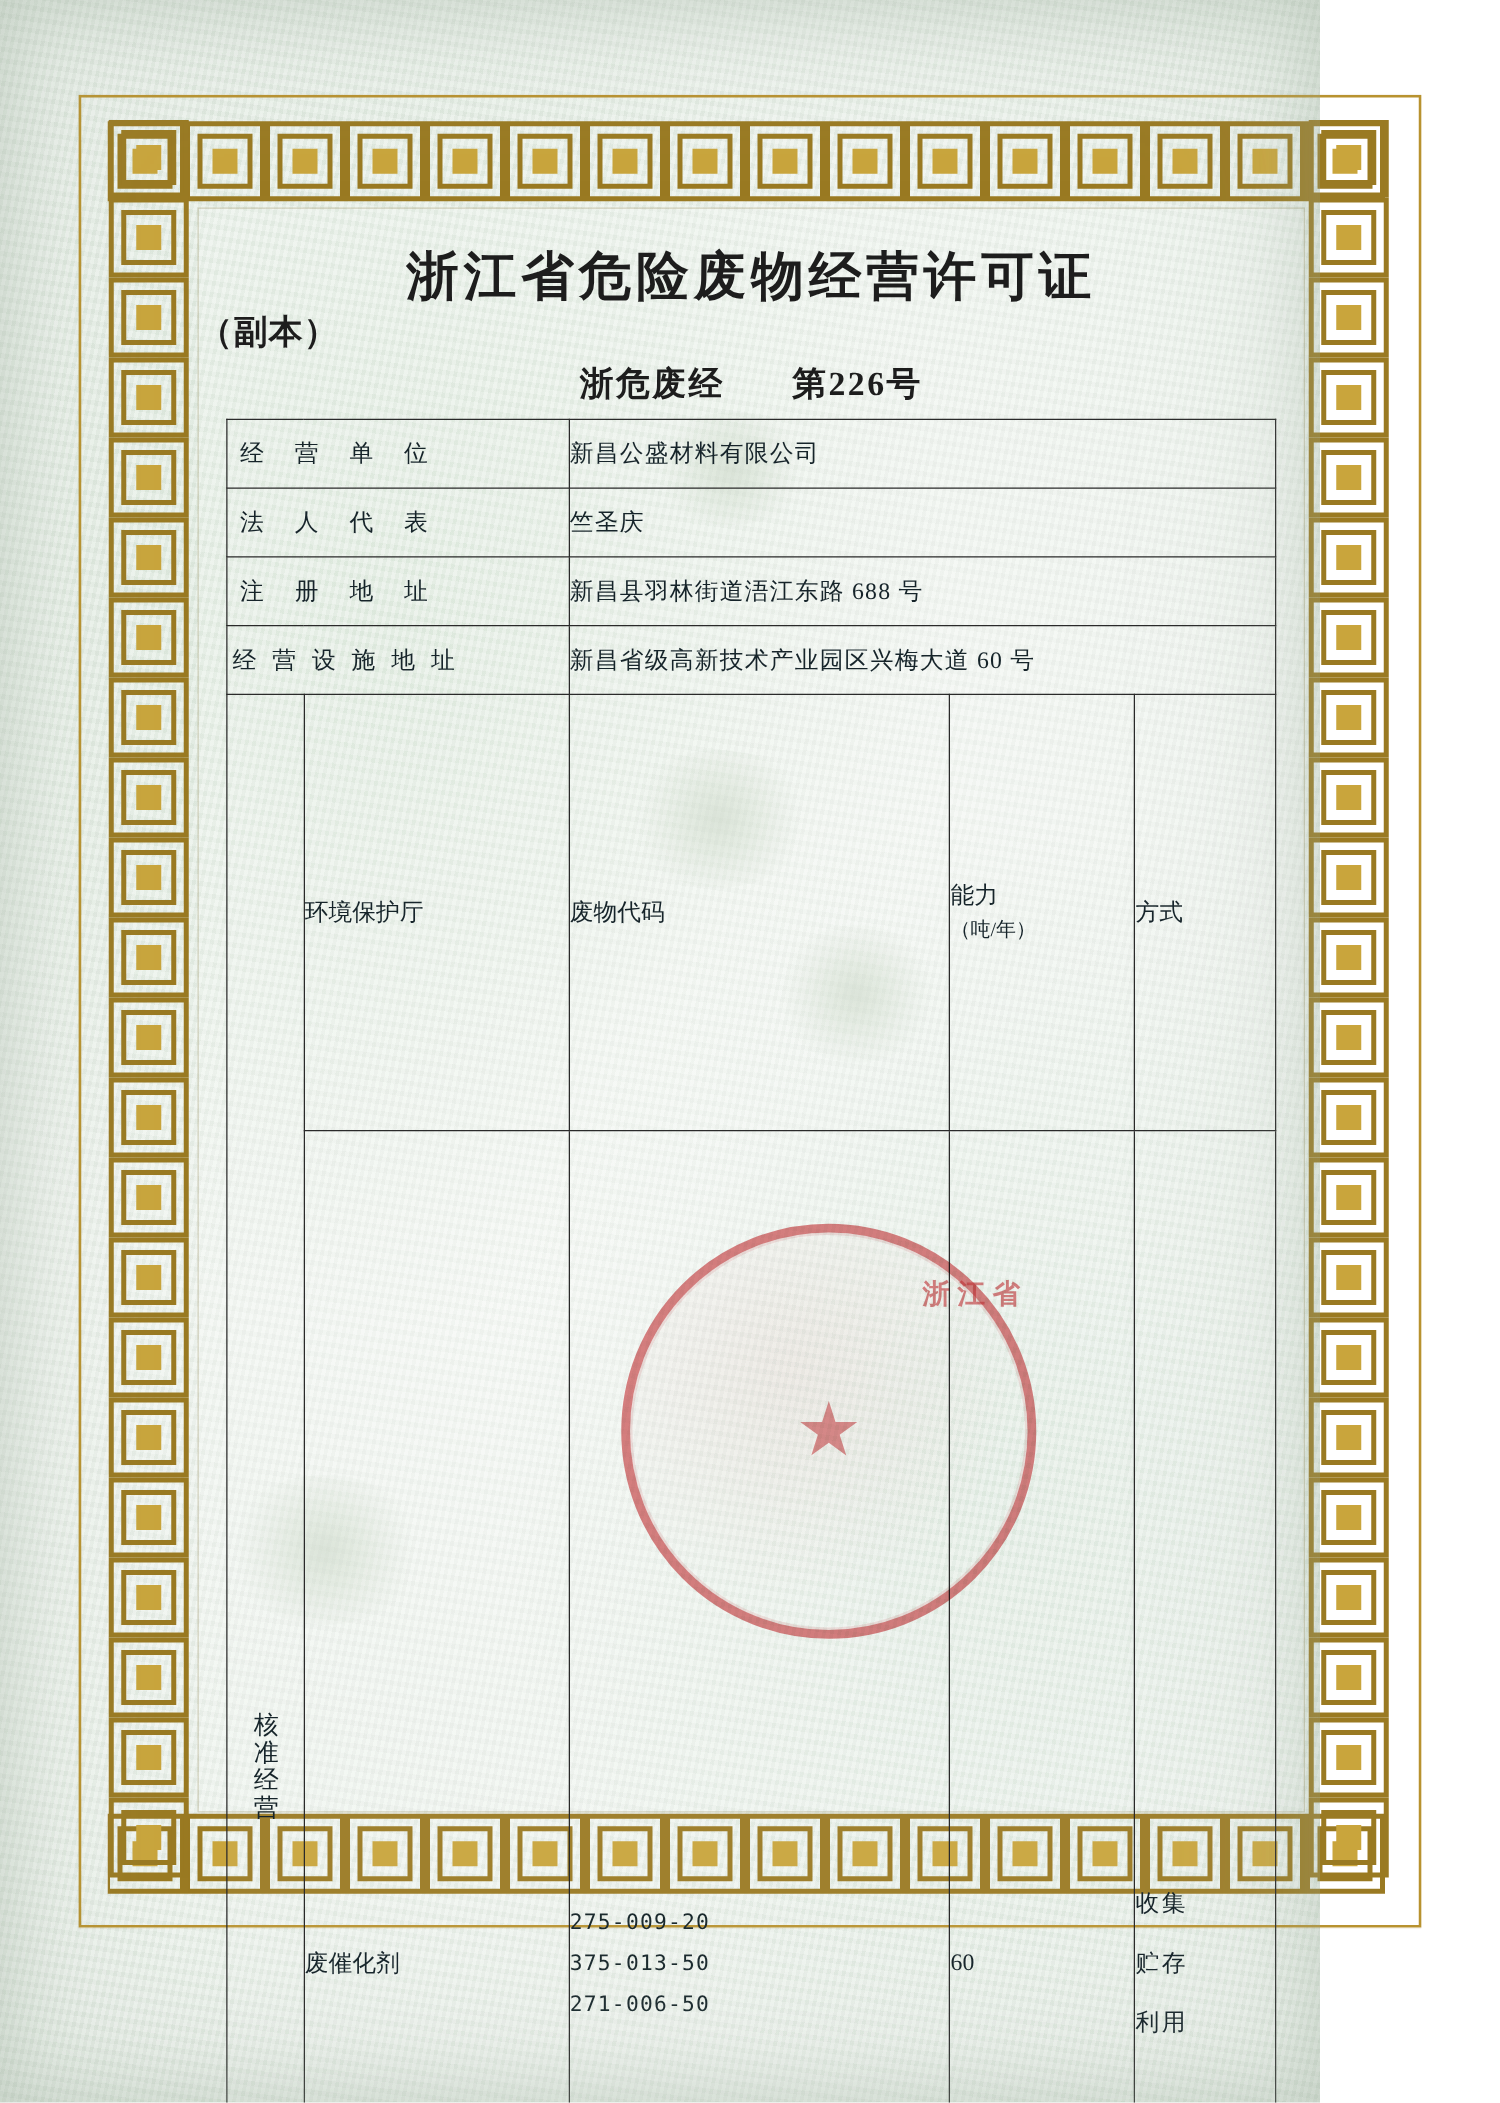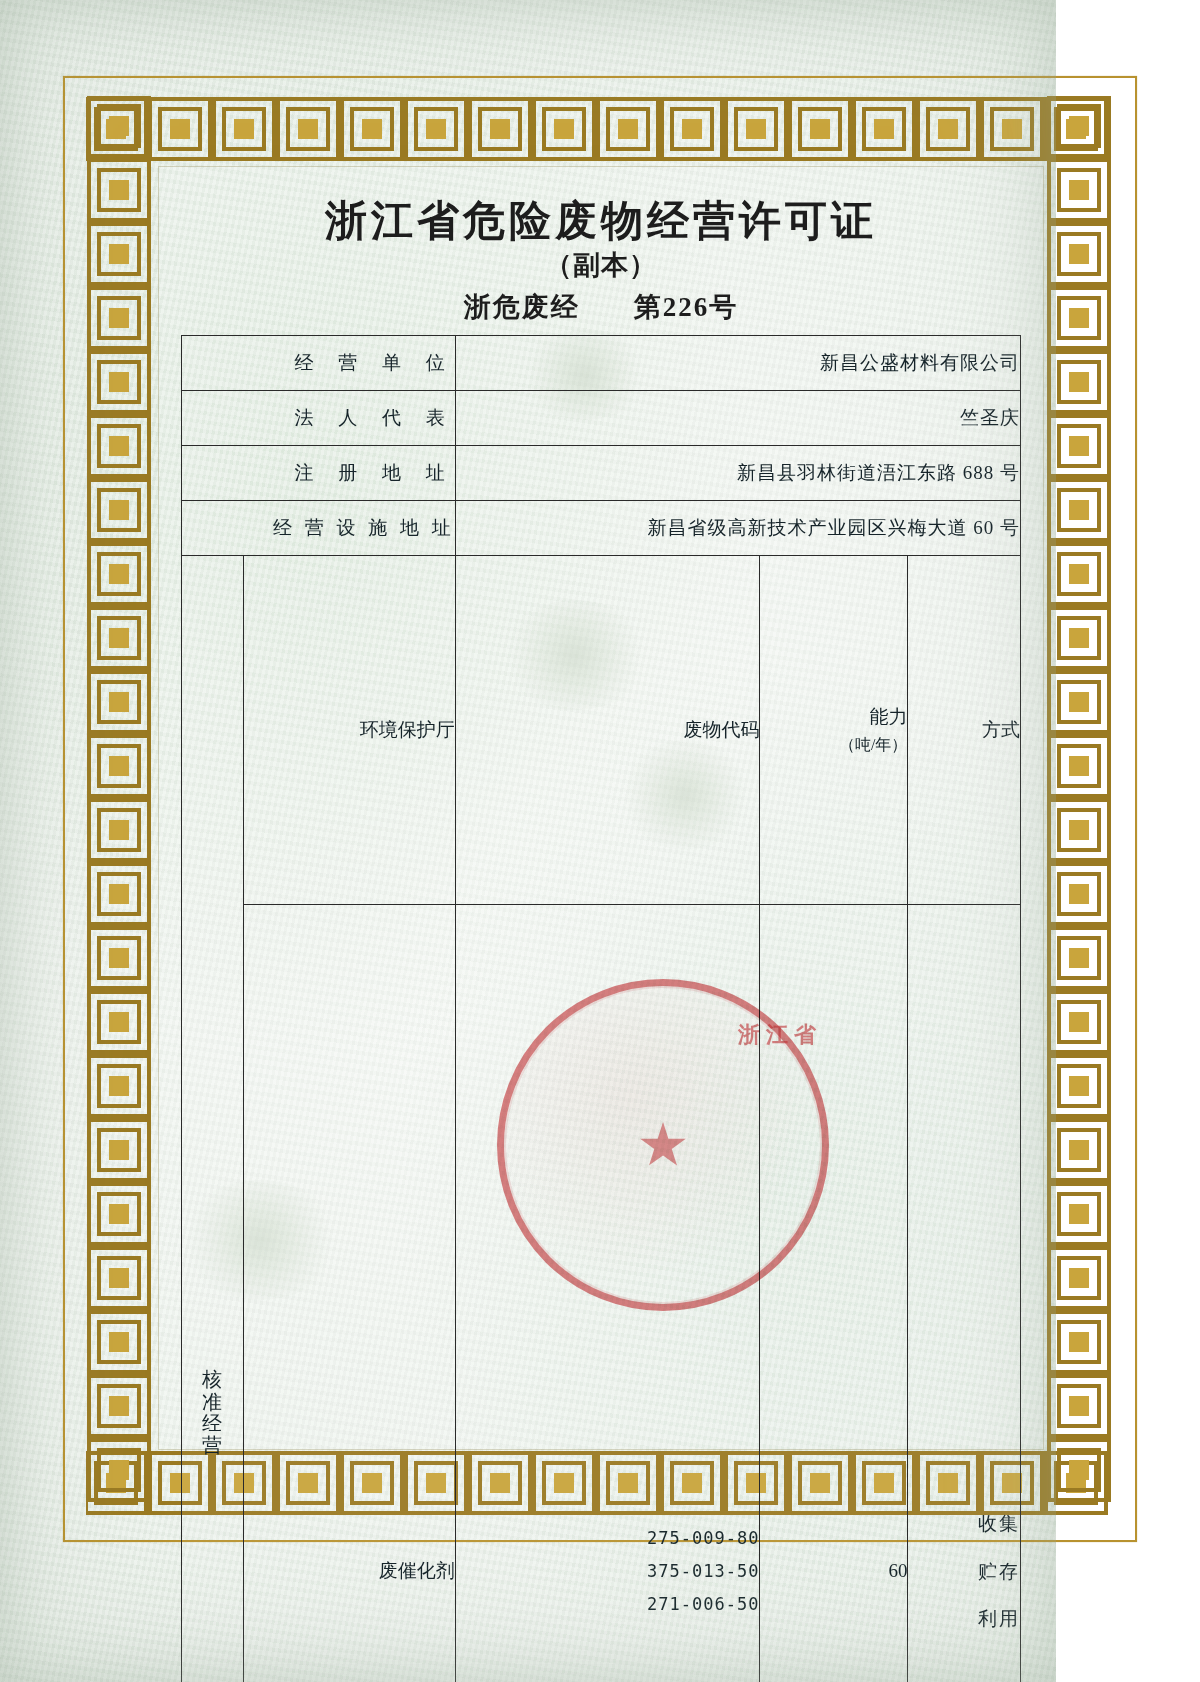--- a/index.html
+++ b/index.html
@@ -102,21 +102,21 @@
     font-weight: 700;
     font-size: 42px;
     letter-spacing: 4px;
     color: #1d1d1d;
   }
   .doc-subtitle {
     position: absolute;
     left: 0;
     right: 0;
     top: 80px;
-    text-align: center;
+    text-align: left;
     font-size: 27px;
     letter-spacing: 1px;
     color: #1d1d1d;
     font-weight: 600;
   }
   .doc-number-row {
     position: absolute;
     left: 0;
     right: 0;
     top: 122px;
@@ -139,21 +139,21 @@
   }
   table.cert {
     width: 840px;
     border-collapse: collapse;
     table-layout: fixed;
   }
   table.cert td {
     border: 1px solid #2a2a2a;
     color: #16242a;
     font-size: 19px;
-    text-align: right;
+    text-align: left;
     vertical-align: middle;
     padding: 0;
     background: rgba(255,255,255,0.05);
   }
   .lbl {
     letter-spacing: 10px;
     text-indent: 10px;
     font-size: 19px;
     color: #16242a;
   }
@@ -437,21 +437,21 @@
             <td class="cap-head">
               <div>能力</div>
               <div class="u2">（吨/年）</div>
             </td>
             <td>方式</td>
           </tr>
 
           <tr>
             <td style="height:332px">废催化剂</td>
             <td class="codes">
-              <div>275-009-80</div>
+              <div>275-009-20</div>
               <div>375-013-50</div>
               <div>271-006-50</div>
             </td>
             <td>60</td>
             <td class="method">
               <div>收集</div>
               <div>贮存</div>
               <div>利用</div>
             </td>
           </tr>

